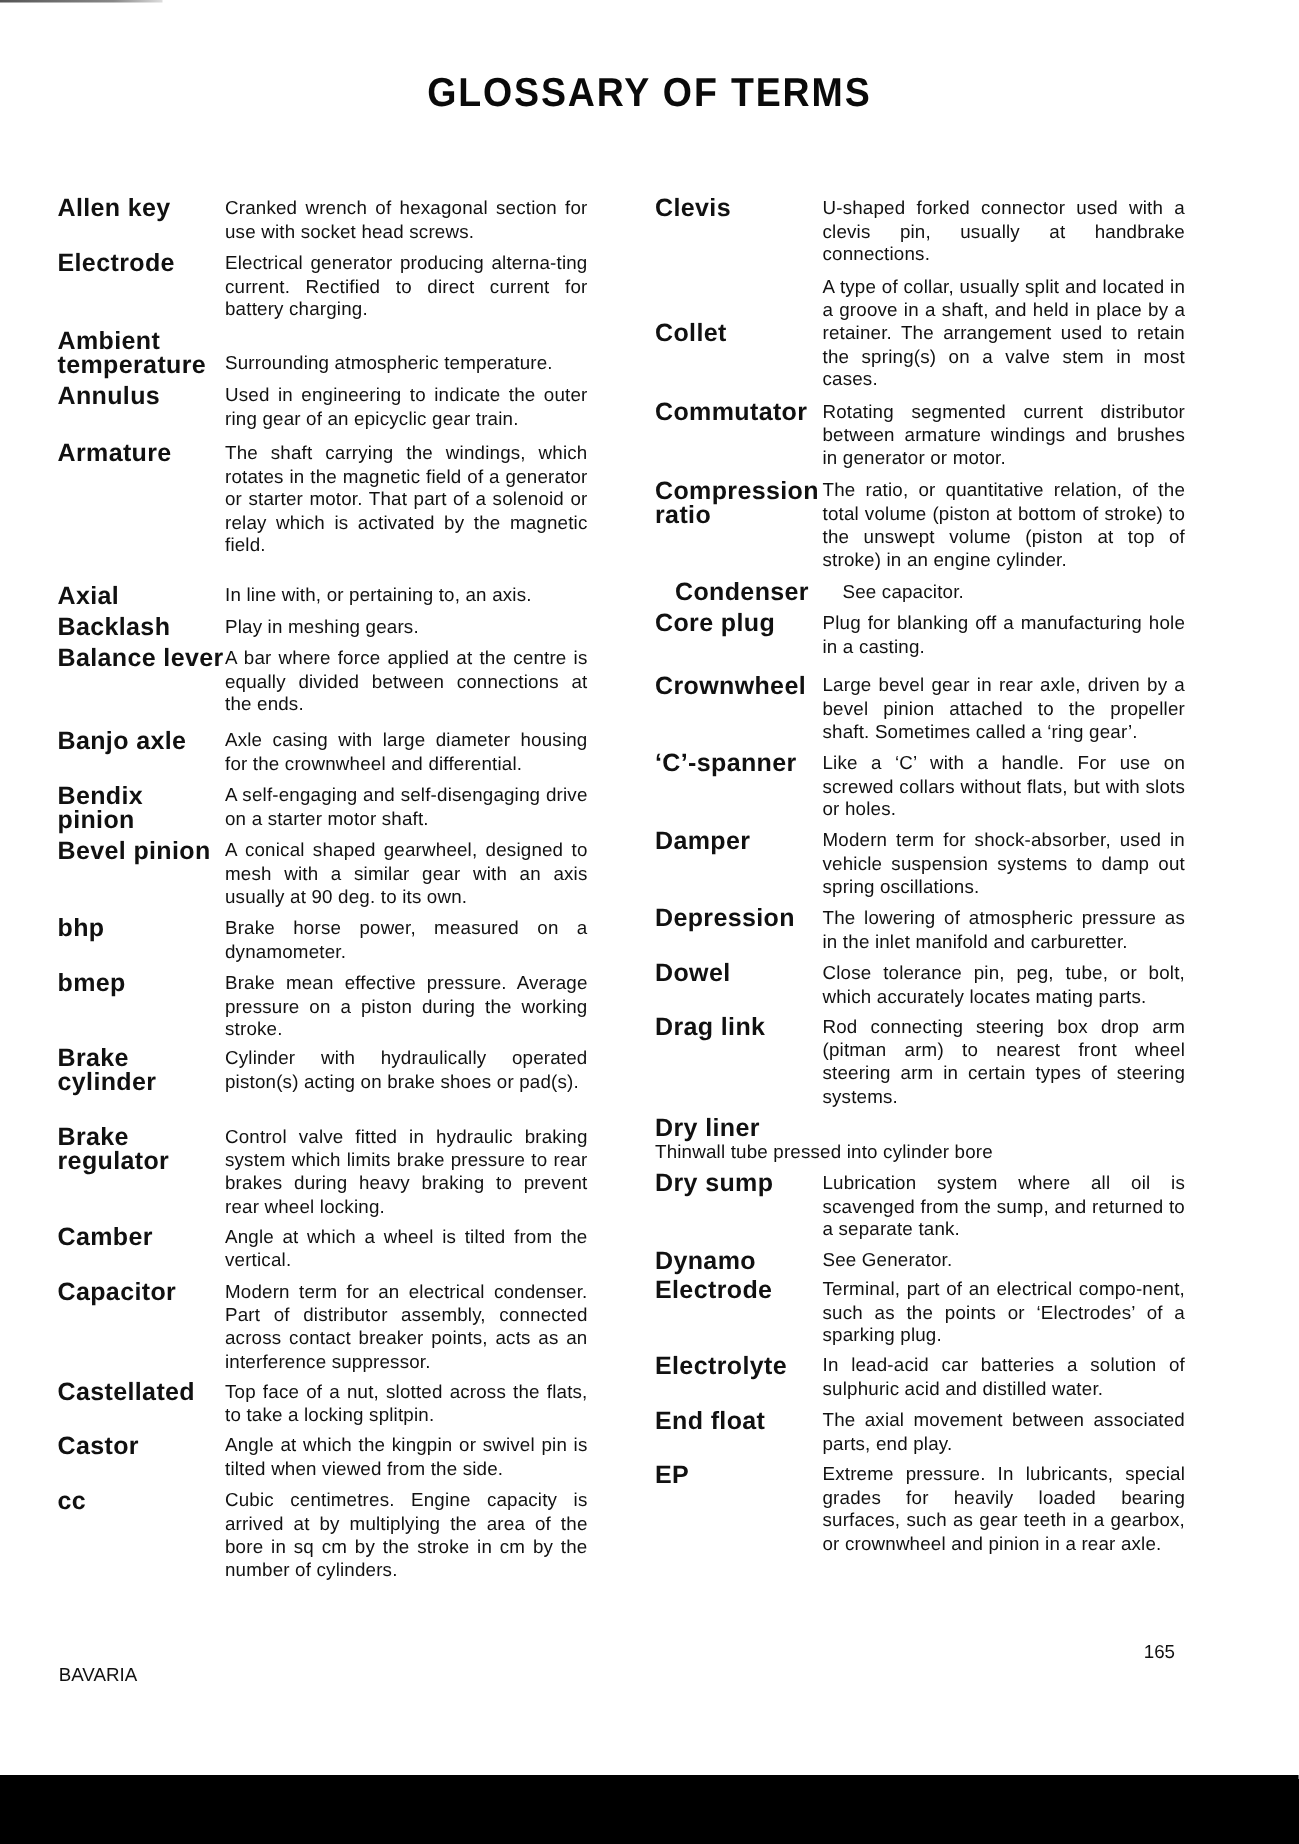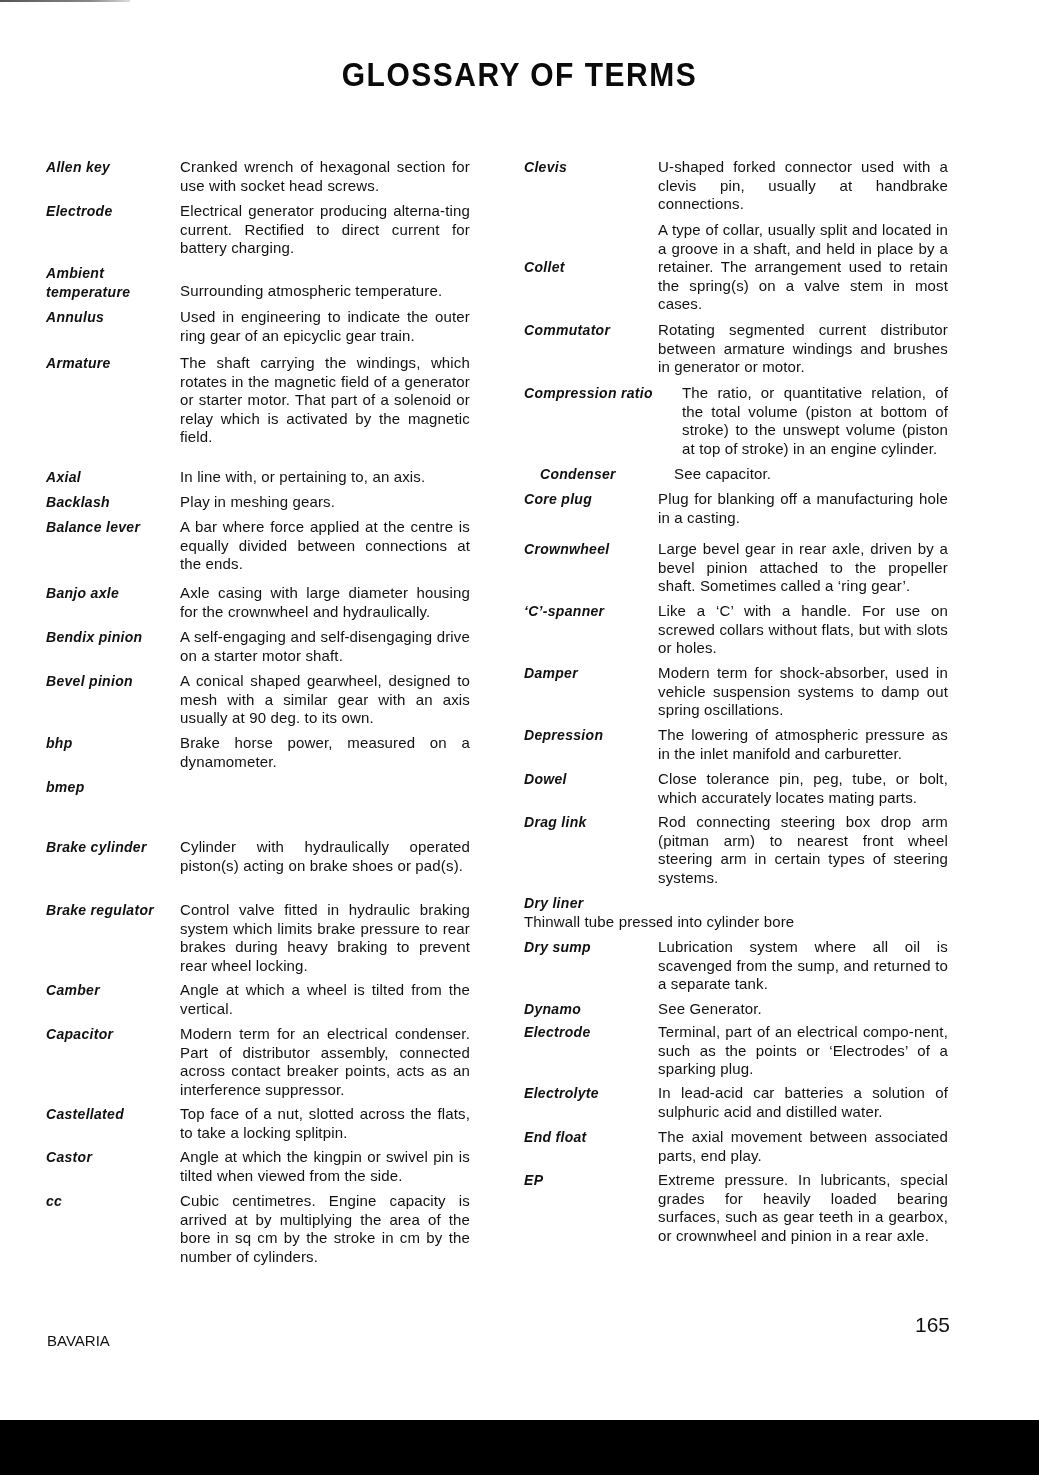--- a/index.html
+++ b/index.html
@@ -16,32 +16,32 @@
     position: absolute; left: 0; width: 1039px; top: 58px; text-align: center;
     font-family: "Liberation Sans", sans-serif; font-weight: bold;
     font-size: 30px; letter-spacing: 1.5px; color: #0a0a0a;
     transform: scaleY(1.08);
   }
   .col { position: absolute; top: 158px; }
   .col.left { left: 46px; width: 424px; }
   .col.right { left: 524px; width: 424px; }
   .entry { position: relative; display: flex; }
   .term {
-    flex: 0 0 auto; width: 134px; font-weight: bold; font-size: 14px;
-    line-height: 18.5px; letter-spacing: 0.3px; color: #111; font-style: italic;
+    flex: 0 0 auto; width: 134px; font-weight: bold; font-size: 20px;
+    line-height: 18.5px; letter-spacing: 0.3px; color: #111;
   }
   .def {
     flex: 1 1 auto; font-size: 15px; line-height: 18.6px;
     text-align: justify; color: #111; letter-spacing: 0.15px;
   }
   .footer-left {
     position: absolute; left: 47px; top: 1332px; font-size: 15px; color: #111;
   }
   .page-num {
-    position: absolute; left: 915px; top: 1313px; font-size: 21px; color: #111;
+    position: absolute; left: 915px; top: 1313px; font-size: 15px; color: #111;
   }
   .scan-edge {
     position: absolute; left: 0; top: 1420px; width: 1039px; height: 55px;
     background: #000;
   }
 </style>
 </head>
 <body>
 
 <div class="topline"></div>
@@ -76,36 +76,37 @@
     <div class="entry" style="position: absolute; left: 0px; width: 100%; top: 335px;">
       <div class="term">Backlash</div>
       <div class="def">Play in meshing gears.</div>
     </div>
     <div class="entry" style="position: absolute; left: 0px; width: 100%; top: 360px;">
       <div class="term">Balance lever</div>
       <div class="def">A bar where force applied at the centre is equally divided between connections at the ends.</div>
     </div>
     <div class="entry" style="position: absolute; left: 0px; width: 100%; top: 426px;">
       <div class="term">Banjo axle</div>
-      <div class="def">Axle casing with large diameter housing for the crownwheel and hydraulically.</div>
+      <div class="def">Axle casing with large diameter housing for the crownwheel and differential.</div>
     </div>
     <div class="entry" style="position: absolute; left: 0px; width: 100%; top: 470px;">
       <div class="term">Bendix pinion</div>
       <div class="def">A self-engaging and self-disengaging drive on a starter motor shaft.</div>
     </div>
     <div class="entry" style="position: absolute; left: 0px; width: 100%; top: 514px;">
       <div class="term">Bevel pinion</div>
       <div class="def">A conical shaped gearwheel, designed to mesh with a similar gear with an axis usually at 90 deg. to its own.</div>
     </div>
     <div class="entry" style="position: absolute; left: 0px; width: 100%; top: 576px;">
       <div class="term">bhp</div>
       <div class="def">Brake horse power, measured on a dynamometer.</div>
     </div>
     <div class="entry" style="position: absolute; left: 0px; width: 100%; top: 620px;">
       <div class="term">bmep</div>
+      <div class="def">Brake mean effective pressure. Average pressure on a piston during the working stroke.</div>
     </div>
     <div class="entry" style="position: absolute; left: 0px; width: 100%; top: 680px;">
       <div class="term">Brake cylinder</div>
       <div class="def">Cylinder with hydraulically operated piston(s) acting on brake shoes or pad(s).</div>
     </div>
     <div class="entry" style="position: absolute; left: 0px; width: 100%; top: 743px;">
       <div class="term">Brake regulator</div>
       <div class="def">Control valve fitted in hydraulic braking system which limits brake pressure to rear brakes during heavy braking to prevent rear wheel locking.</div>
     </div>
     <div class="entry" style="position: absolute; left: 0px; width: 100%; top: 823px;">
@@ -135,21 +136,21 @@
       <div class="def">U-shaped forked connector used with a clevis pin, usually at handbrake connections.</div>
     </div>
     <div class="entry" style="position: absolute; left: 0px; width: 100%; top: 63px; align-items: center;">
       <div class="term">Collet</div>
       <div class="def">A type of collar, usually split and located in a groove in a shaft, and held in place by a retainer. The arrangement used to retain the spring(s) on a valve stem in most cases.</div>
     </div>
     <div class="entry" style="position: absolute; left: 0px; width: 100%; top: 163px;">
       <div class="term">Commutator</div>
       <div class="def">Rotating segmented current distributor between armature windings and brushes in generator or motor.</div>
     </div>
-    <div class="entry" style="position: absolute; left: 0px; width: 100%; top: 226px; gap: 24px;">
+    <div class="entry" style="position: absolute; left: 0px; width: 100%; top: 226px;">
       <div class="term">Compression ratio</div>
       <div class="def">The ratio, or quantitative relation, of the total volume (piston at bottom of stroke) to the unswept volume (piston at top of stroke) in an engine cylinder.</div>
     </div>
     <div class="entry" style="position: absolute; left: 16px; width: 100%; top: 307px; align-items: flex-end;">
       <div class="term">Condenser</div>
       <div class="def">See capacitor.</div>
     </div>
     <div class="entry" style="position: absolute; left: 0px; width: 100%; top: 332px;">
       <div class="term">Core plug</div>
       <div class="def">Plug for blanking off a manufacturing hole in a casting.</div>

